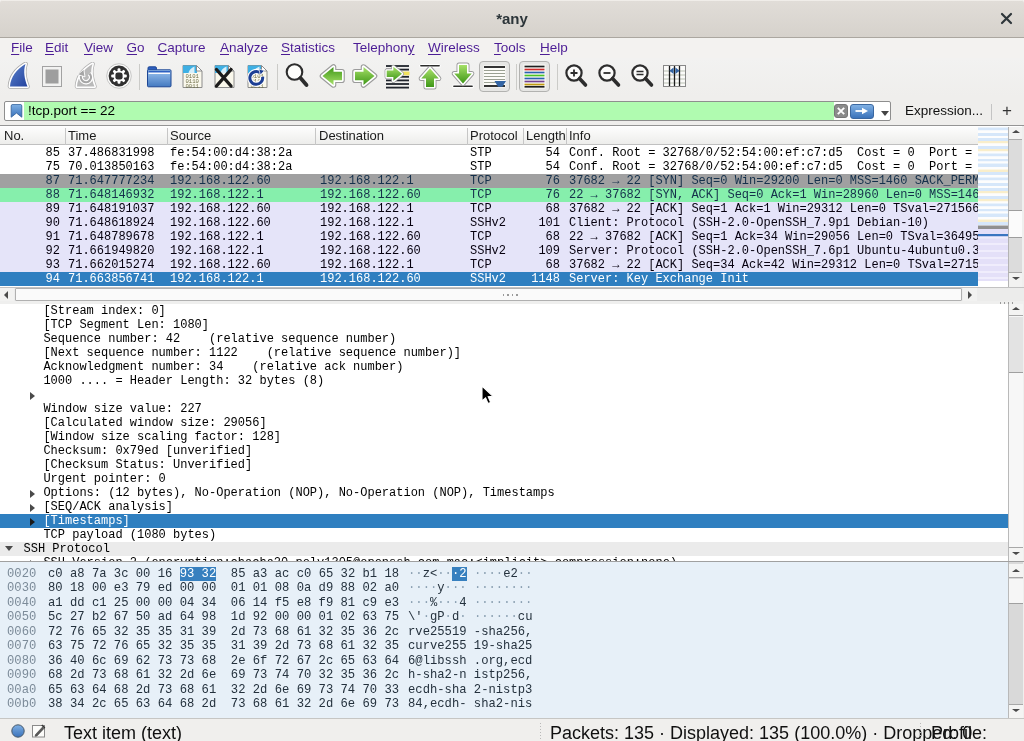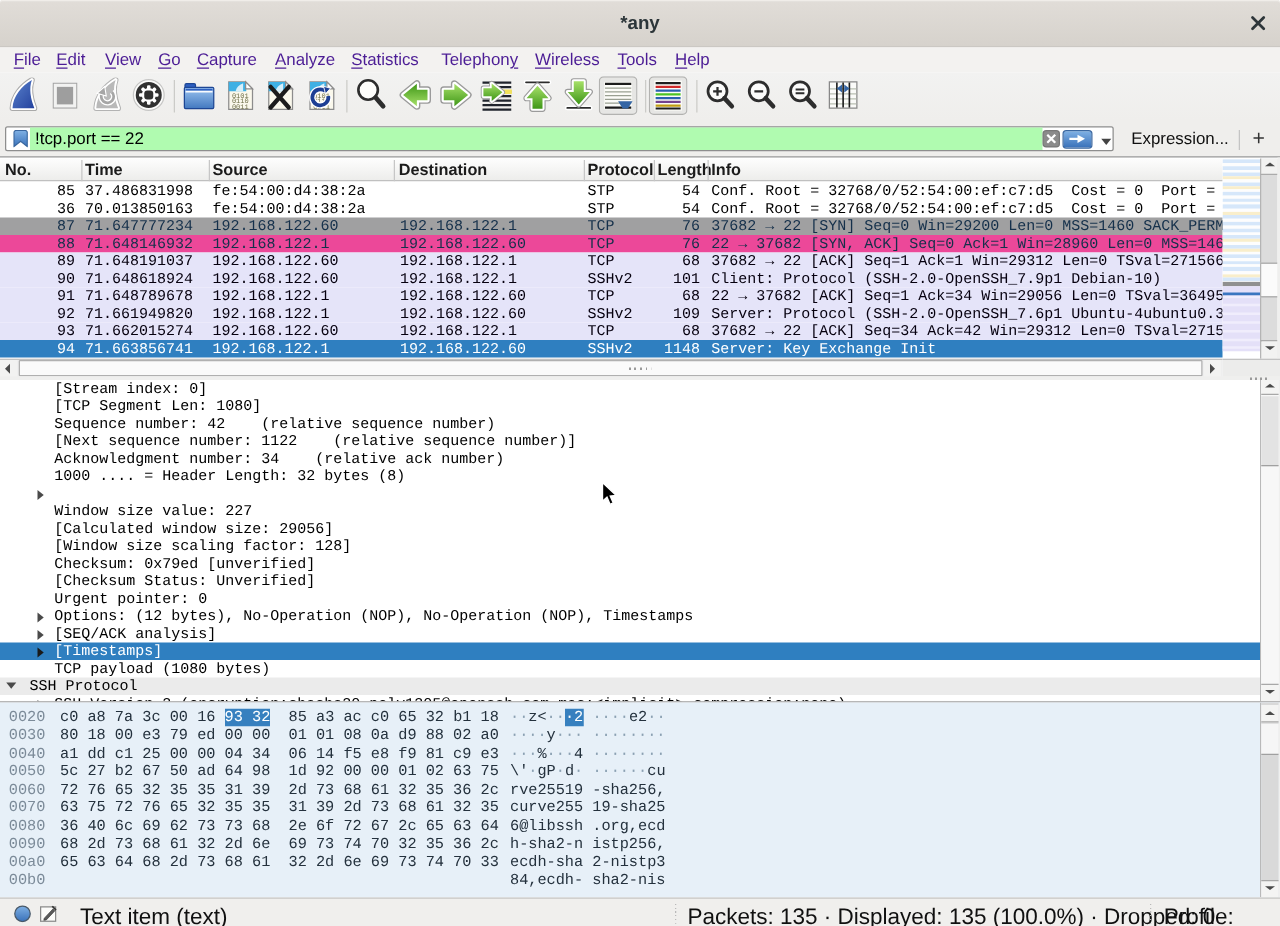--- a/index.html
+++ b/index.html
@@ -19,21 +19,21 @@
 .tsep{position:absolute;top:64px;width:1px;height:26px;background:#cbcbc8}
 
 #fbox{position:absolute;left:4px;top:5px;width:887px;height:20px;background:#fff;
   border:1px solid #8e8e8e;border-radius:2px}
 #fgreen{position:absolute;left:19px;top:0;width:810px;height:18px;background:#b0fbb0}
 #ftext{position:absolute;left:23px;top:1px;font-size:13.5px;color:#000}
 
 #plist{left:0;top:125px;width:1024px;height:176px;background:#fff;border-top:1px solid #959595}
 #phead{position:absolute;left:0;top:1px;width:978px;height:18px;
   background:linear-gradient(#fdfdfd,#ededeb);border-bottom:1px solid #c0c0c0}
-#phead b{position:absolute;top:1px;font-size:13px;font-weight:bold;color:#1b1b1b}
+#phead b{position:absolute;top:1px;font-size:13px;font-weight:normal;color:#1b1b1b}
 #phead i{position:absolute;top:1px;width:1px;height:17px;background:#c6c6c6}
 .prow{position:absolute;left:0;width:978px;height:14px;overflow:hidden;
   font-family:"Liberation Mono",monospace;font-size:12px;line-height:14px;white-space:pre}
 .prow > span{position:absolute;top:0}
 .pn{left:0;width:60px;text-align:right}
 .pt{left:68px}.ps{left:170px}.pd{left:320px}.pp{left:470px}
 .pl{left:470px;width:90px;text-align:right}.pi{left:569px}
 .tri{position:absolute;width:0;height:0}
 
 #detail{left:0;top:304px;width:1024px;height:257px;background:#fff;overflow:hidden}
@@ -323,23 +323,23 @@
       <b style="left:526px">Length</b>
       <b style="left:569px">Info</b>
       <i style="left:65px"></i>
       <i style="left:167px"></i>
       <i style="left:315px"></i>
       <i style="left:467px"></i>
       <i style="left:523px"></i>
       <i style="left:566px"></i>
     </div>
     <div class="prow" style="top:20px;background:#fff;color:#000"><span class="pn">85</span><span class="pt">37.486831998</span><span class="ps">fe:54:00:d4:38:2a</span><span class="pd"></span><span class="pp">STP</span><span class="pl">54</span><span class="pi">Conf. Root = 32768/0/52:54:00:ef:c7:d5  Cost = 0  Port = 0x8001</span></div>
-    <div class="prow" style="top:34px;background:#fff;color:#000"><span class="pn">36</span><span class="pt">70.013850163</span><span class="ps">fe:54:00:d4:38:2a</span><span class="pd"></span><span class="pp">STP</span><span class="pl">54</span><span class="pi">Conf. Root = 32768/0/52:54:00:ef:c7:d5  Cost = 0  Port = 0x8001</span></div>
+    <div class="prow" style="top:34px;background:#fff;color:#000"><span class="pn">75</span><span class="pt">70.013850163</span><span class="ps">fe:54:00:d4:38:2a</span><span class="pd"></span><span class="pp">STP</span><span class="pl">54</span><span class="pi">Conf. Root = 32768/0/52:54:00:ef:c7:d5  Cost = 0  Port = 0x8001</span></div>
     <div class="prow" style="top:48px;background:#a0a0a1;color:#15304b"><span class="pn">87</span><span class="pt">71.647777234</span><span class="ps">192.168.122.60</span><span class="pd">192.168.122.1</span><span class="pp">TCP</span><span class="pl">76</span><span class="pi">37682 → 22 [SYN] Seq=0 Win=29200 Len=0 MSS=1460 SACK_PERM=1</span></div>
-    <div class="prow" style="top:62px;background:#ec4899;color:#15304b"><span class="pn">88</span><span class="pt">71.648146932</span><span class="ps">192.168.122.1</span><span class="pd">192.168.122.60</span><span class="pp">TCP</span><span class="pl">76</span><span class="pi">22 → 37682 [SYN, ACK] Seq=0 Ack=1 Win=28960 Len=0 MSS=1460</span></div>
+    <div class="prow" style="top:62px;background:#86efac;color:#15304b"><span class="pn">88</span><span class="pt">71.648146932</span><span class="ps">192.168.122.1</span><span class="pd">192.168.122.60</span><span class="pp">TCP</span><span class="pl">76</span><span class="pi">22 → 37682 [SYN, ACK] Seq=0 Ack=1 Win=28960 Len=0 MSS=1460</span></div>
     <div class="prow" style="top:76px;background:#e5e4f9;color:#06000f"><span class="pn">89</span><span class="pt">71.648191037</span><span class="ps">192.168.122.60</span><span class="pd">192.168.122.1</span><span class="pp">TCP</span><span class="pl">68</span><span class="pi">37682 → 22 [ACK] Seq=1 Ack=1 Win=29312 Len=0 TSval=2715664</span></div>
     <div class="prow" style="top:90px;background:#e5e4f9;color:#06000f"><span class="pn">90</span><span class="pt">71.648618924</span><span class="ps">192.168.122.60</span><span class="pd">192.168.122.1</span><span class="pp">SSHv2</span><span class="pl">101</span><span class="pi">Client: Protocol (SSH-2.0-OpenSSH_7.9p1 Debian-10)</span></div>
     <div class="prow" style="top:104px;background:#e5e4f9;color:#06000f"><span class="pn">91</span><span class="pt">71.648789678</span><span class="ps">192.168.122.1</span><span class="pd">192.168.122.60</span><span class="pp">TCP</span><span class="pl">68</span><span class="pi">22 → 37682 [ACK] Seq=1 Ack=34 Win=29056 Len=0 TSval=36495</span></div>
     <div class="prow" style="top:118px;background:#e5e4f9;color:#06000f"><span class="pn">92</span><span class="pt">71.661949820</span><span class="ps">192.168.122.1</span><span class="pd">192.168.122.60</span><span class="pp">SSHv2</span><span class="pl">109</span><span class="pi">Server: Protocol (SSH-2.0-OpenSSH_7.6p1 Ubuntu-4ubuntu0.3)</span></div>
     <div class="prow" style="top:132px;background:#e5e4f9;color:#06000f"><span class="pn">93</span><span class="pt">71.662015274</span><span class="ps">192.168.122.60</span><span class="pd">192.168.122.1</span><span class="pp">TCP</span><span class="pl">68</span><span class="pi">37682 → 22 [ACK] Seq=34 Ack=42 Win=29312 Len=0 TSval=2715</span></div>
     <div class="prow" style="top:146px;background:#2f7fc0;color:#fff"><span class="pn">94</span><span class="pt">71.663856741</span><span class="ps">192.168.122.1</span><span class="pd">192.168.122.60</span><span class="pp">SSHv2</span><span class="pl">1148</span><span class="pi">Server: Key Exchange Init</span></div>
     <svg class="abs" style="left:978px;top:0px" width="30" height="160" viewBox="0 0 30 160">
       <rect x="0" y="1.5" width="30" height="3.0" fill="#d6e7fa"></rect>
       <rect x="0" y="4.5" width="30" height="2.5" fill="#fdfdfd"></rect>
       <rect x="0" y="7.0" width="30" height="3.0" fill="#d6e7fa"></rect>
@@ -448,21 +448,21 @@
 <div id="hex" class="abs">
     <div class="hrow" style="top:4.5px"><span class="hoff">0020</span><span class="hhex">c0 a8 7a 3c 00 16 <span class="hl">93 32</span>  85 a3 ac c0 65 32 b1 18</span><span class="hasc"><i>··</i>z&lt;<i>··</i><span class="hl"><i>·</i>2</span> <i>····</i>e2<i>··</i></span></div>
     <div class="hrow" style="top:19.0px"><span class="hoff">0030</span><span class="hhex">80 18 00 e3 79 ed 00 00  01 01 08 0a d9 88 02 a0</span><span class="hasc"><i>····</i>y<i>···</i> <i>········</i></span></div>
     <div class="hrow" style="top:33.5px"><span class="hoff">0040</span><span class="hhex">a1 dd c1 25 00 00 04 34  06 14 f5 e8 f9 81 c9 e3</span><span class="hasc"><i>···</i>%<i>···</i>4 <i>········</i></span></div>
     <div class="hrow" style="top:48.0px"><span class="hoff">0050</span><span class="hhex">5c 27 b2 67 50 ad 64 98  1d 92 00 00 01 02 63 75</span><span class="hasc">\'<i>·</i>gP<i>·</i>d<i>·</i> <i>······</i>cu</span></div>
     <div class="hrow" style="top:62.5px"><span class="hoff">0060</span><span class="hhex">72 76 65 32 35 35 31 39  2d 73 68 61 32 35 36 2c</span><span class="hasc">rve25519 -sha256,</span></div>
     <div class="hrow" style="top:77.0px"><span class="hoff">0070</span><span class="hhex">63 75 72 76 65 32 35 35  31 39 2d 73 68 61 32 35</span><span class="hasc">curve255 19-sha25</span></div>
     <div class="hrow" style="top:91.5px"><span class="hoff">0080</span><span class="hhex">36 40 6c 69 62 73 73 68  2e 6f 72 67 2c 65 63 64</span><span class="hasc">6@libssh .org,ecd</span></div>
     <div class="hrow" style="top:106.0px"><span class="hoff">0090</span><span class="hhex">68 2d 73 68 61 32 2d 6e  69 73 74 70 32 35 36 2c</span><span class="hasc">h-sha2-n istp256,</span></div>
     <div class="hrow" style="top:120.5px"><span class="hoff">00a0</span><span class="hhex">65 63 64 68 2d 73 68 61  32 2d 6e 69 73 74 70 33</span><span class="hasc">ecdh-sha 2-nistp3</span></div>
-    <div class="hrow" style="top:135.0px"><span class="hoff">00b0</span><span class="hasc">84,ecdh- sha2-nis</span></div>
+    <div class="hrow" style="top:135.0px"><span class="hoff">00b0</span><span class="hhex">38 34 2c 65 63 64 68 2d  73 68 61 32 2d 6e 69 73</span><span class="hasc">84,ecdh- sha2-nis</span></div>
     <div class="abs" style="left:1007.5px;top:0;width:1px;height:156px;background:#b9b9b9"></div>
     <div class="abs" style="left:1008.5px;top:0;width:14px;height:156px;background:#d9d9d9"></div>
     <div class="abs" style="left:1008.5px;top:2px;width:14px;height:14px;background:#f4f4f3;border-bottom:1px solid #a8a8a8"></div>
     <div class="tri" style="left:1011.5px;top:7px;border-left:4px solid transparent;border-right:4px solid transparent;border-bottom:3.4px solid #4a4a4a"></div>
     <div class="abs" style="left:1008.5px;top:17px;width:14px;height:25px;background:#f6f6f6;border-bottom:1px solid #a0a0a0"></div>
     <div class="abs" style="left:1008.5px;top:142px;width:14px;height:14px;background:#f4f4f3;border-top:1px solid #a8a8a8"></div>
     <div class="tri" style="left:1011.5px;top:147px;border-left:4px solid transparent;border-right:4px solid transparent;border-top:3.4px solid #4a4a4a"></div>
     <div class="abs" style="left:1022.5px;top:0;width:2px;height:156px;background:#efefee"></div>
   </div>
 <div id="status" class="abs">

